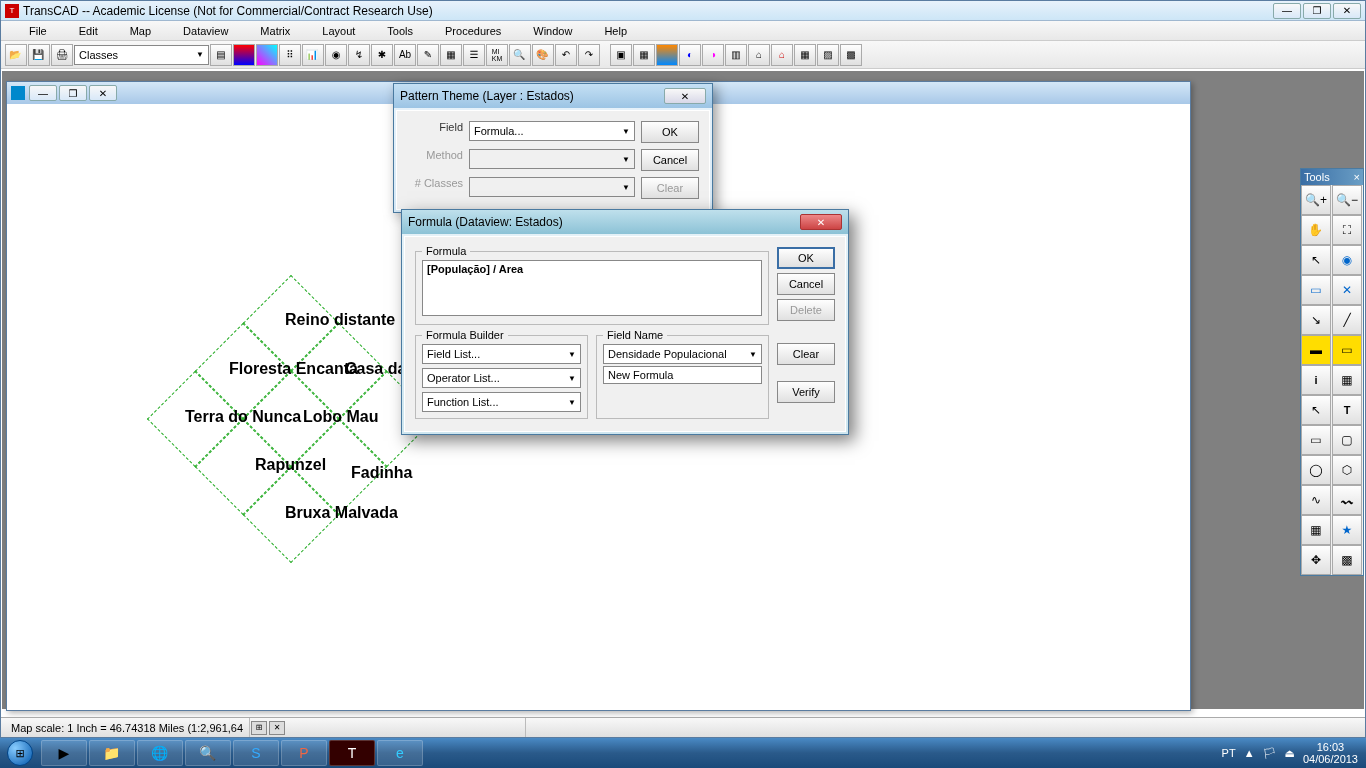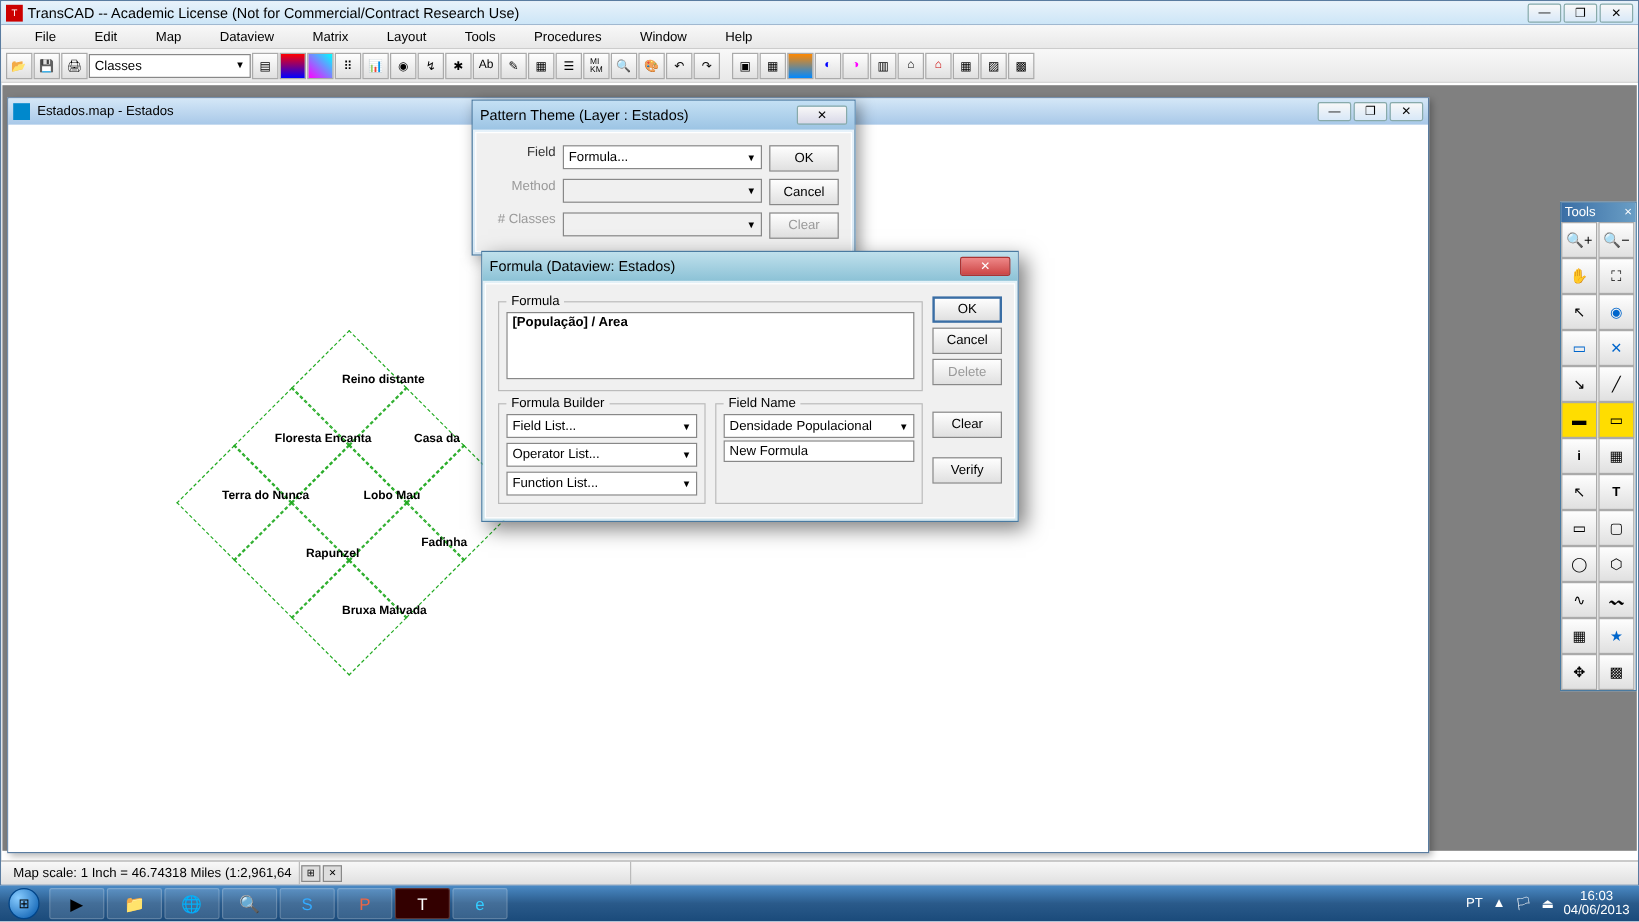--- a/index.html
+++ b/index.html
@@ -25,21 +25,21 @@
 .mdi-area { position: absolute; left: 1px; top: 70px; right: 1px; bottom: 28px; background: #808080; }
 
 
 .map-window { position: absolute; left: 4px; top: 10px; width: 1185px; height: 630px; background: #fff; border: 1px solid #5a7ca0; box-shadow: 2px 2px 6px rgba(0,0,0,0.3); }
 .map-titlebar { height: 22px; background: linear-gradient(to bottom,#d4e7f7,#a8c8e8); display: flex; align-items: center; padding: 0 4px; }
 .map-title { flex: 1; padding-left: 2px; }
 .map-canvas { position: relative; width: 100%; height: calc(100% - 22px); background: #fff; overflow: hidden; }
 
 
 .region { position: absolute; border: 1px dashed #2a2; transform: rotate(45deg); }
-.region-label { position: absolute; font-size: 10px; font-weight: bold; white-space: nowrap; }
+.region-label { position: absolute; font-size: 16px; font-weight: bold; white-space: nowrap; }
 
 
 .dialog { position: absolute; background: linear-gradient(to bottom,#eaf4fb,#d6e8f5); border: 1px solid #4a7aa0; box-shadow: 4px 4px 12px rgba(0,0,0,0.4); }
 .dialog-titlebar { height: 24px; background: linear-gradient(to bottom,#c4e0f4,#9cc4e4); display: flex; align-items: center; padding: 0 6px; }
 .dialog-title { flex: 1; font-size: 12px; }
 .dialog-close { width: 42px; height: 16px; background: linear-gradient(#f8f8f8,#d8d8e8); border: 1px solid #8aa; border-radius: 2px; display: flex; align-items: center; justify-content: center; cursor: pointer; font-size: 10px; }
 .dialog-close.red { background: linear-gradient(#e88,#c44); border-color: #a33; color: #fff; }
 .dialog-body { padding: 10px; background: #f0f0f0; border: 1px solid #fff; margin: 2px; }
 
 .form-row { display: flex; align-items: flex-start; margin-bottom: 6px; gap: 6px; }
@@ -139,21 +139,20 @@
     <div class="tbtn">▦</div>
     <div class="tbtn">▨</div>
     <div class="tbtn">▩</div>
   </div>
 
   <div class="mdi-area">
 
     <div class="map-window">
       <div class="map-titlebar">
         <span style="width:14px;height:14px;background:#08c;margin-right:4px"></span>
-        <span class="map-title">Estados.map - Estados</span>
         <div class="win-btns">
           <div class="win-btn">—</div>
           <div class="win-btn">❐</div>
           <div class="win-btn">✕</div>
         </div>
       </div>
       <div class="map-canvas">
 
         <div class="region" style="left:250px;top:185px;width:68px;height:68px"></div>
         <div class="region" style="left:202px;top:233px;width:68px;height:68px"></div>
@@ -164,21 +163,21 @@
         <div class="region" style="left:202px;top:329px;width:68px;height:68px"></div>
         <div class="region" style="left:298px;top:329px;width:68px;height:68px"></div>
         <div class="region" style="left:250px;top:377px;width:68px;height:68px"></div>
 
         <div class="region-label" style="left:278px;top:207px">Reino distante</div>
         <div class="region-label" style="left:222px;top:256px">Floresta Encanta</div>
         <div class="region-label" style="left:338px;top:256px">Casa da</div>
         <div class="region-label" style="left:178px;top:304px">Terra do Nunca</div>
         <div class="region-label" style="left:296px;top:304px">Lobo Mau</div>
         <div class="region-label" style="left:248px;top:352px">Rapunzel</div>
-        <div class="region-label" style="left:344px;top:343px">Fadinha</div>
+        <div class="region-label" style="left:344px;top:360px">Fadinha</div>
         <div class="region-label" style="left:278px;top:400px">Bruxa Malvada</div>
       </div>
     </div>
   </div>
 
   <div class="dialog" style="left:392px;top:82px;width:320px;height:130px">
     <div class="dialog-titlebar">
       <span class="dialog-title">Pattern Theme (Layer : Estados)</span>
       <div class="dialog-close">✕</div>
     </div>

